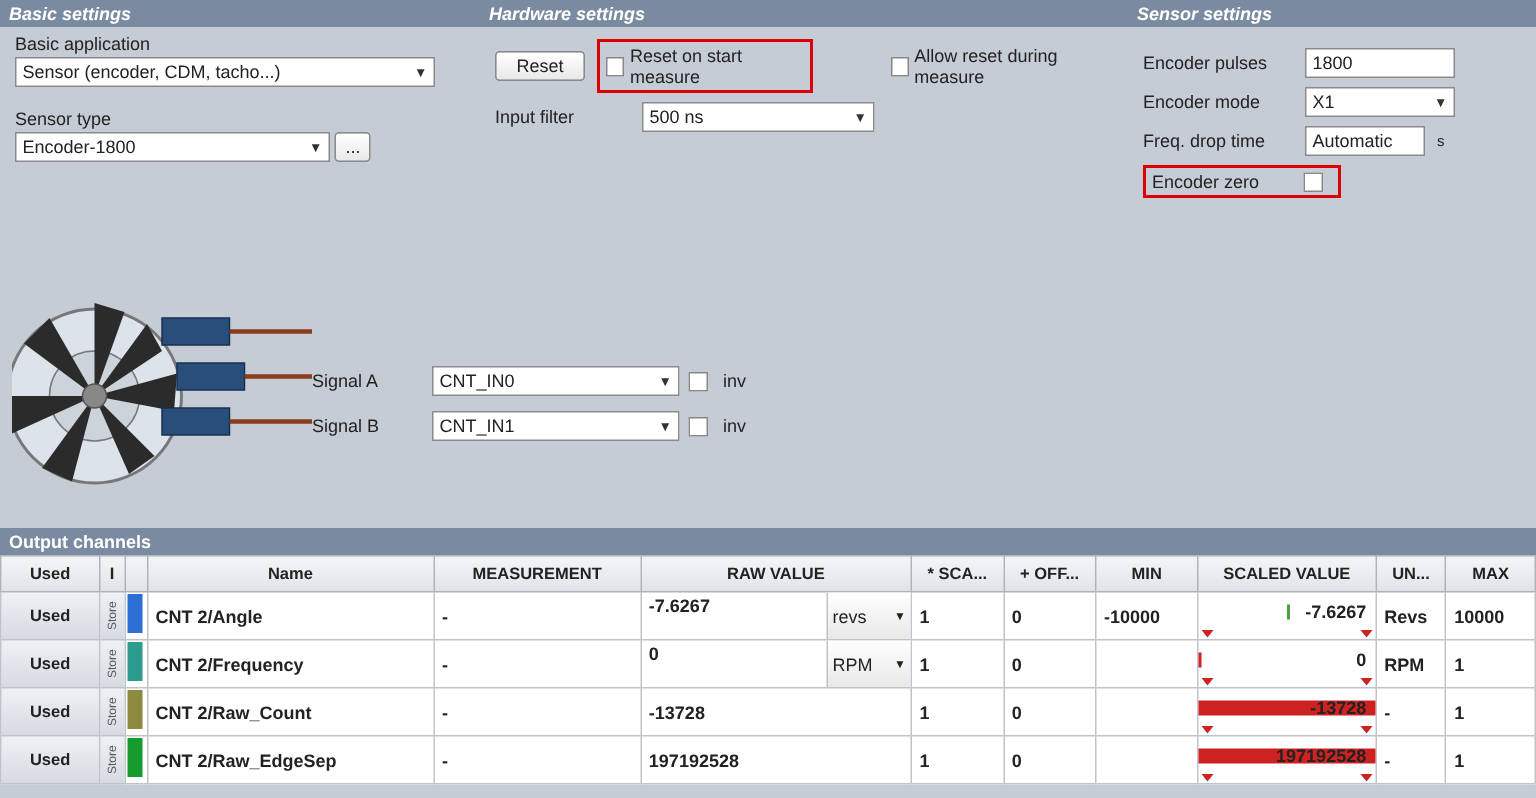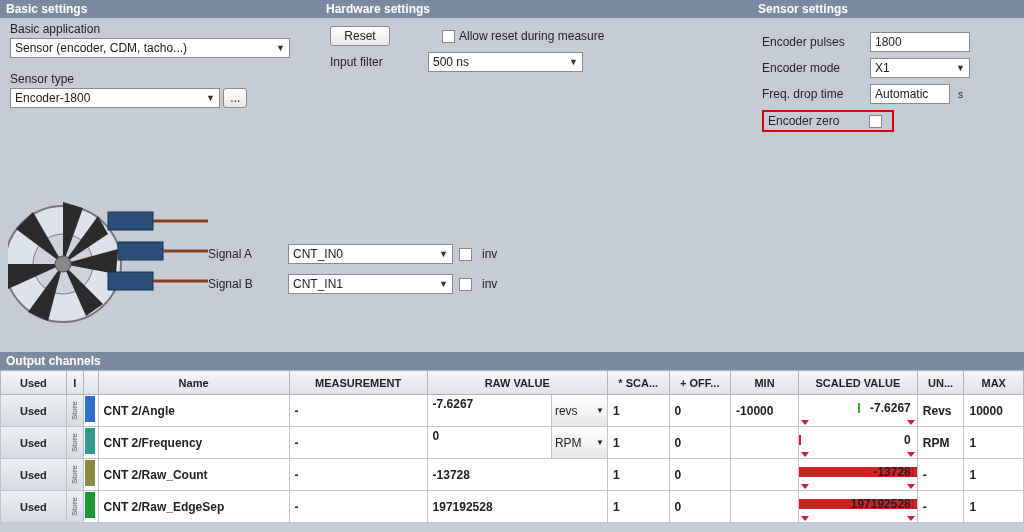--- a/index.html
+++ b/index.html
@@ -17,21 +17,21 @@
   color: #fff;
   font-weight: bold;
   padding: 2px 6px;
   font-size: 12px;
 }
 .top-panels { display: flex; }
 .panel-col { padding: 4px 10px 14px 10px; }
 .panel-basic { width: 320px; }
 .panel-hardware { width: 432px; }
 .panel-sensor { width: 272px; }
-.top-headers { display:flex; }
+.top-headers { display:flex;font-style:italic; }
 .top-headers > div:nth-child(1){ width:320px;}
 .top-headers > div:nth-child(2){ width:432px;}
 .top-headers > div:nth-child(3){ flex:1;}
 .fld-label { display:inline-block; margin-bottom:2px; font-size:12px; }
 .dropdown {
   display:inline-flex; align-items:center; justify-content:space-between;
   background:#fff; border:1px solid #8a8a8a; height:20px; padding:0 4px;
   font-size:12px; cursor:pointer;
 }
 .dd-arrow { font-size:9px; color:#333; margin-left:6px; }
@@ -118,21 +118,25 @@
     <span class="dropdown" style="width:210px;">
       <span>Encoder-1800</span>
       <span class="dd-arrow">▼</span>
     </span>
     <span class="btn more-btn">...</span>
   </div>
 
   <div class="panel-col panel-hardware">
     <div class="row" style="margin-top:4px;">
       <span class="btn" style="width:60px;">Reset</span>
-      <span style="display:inline-flex;align-items:flex-end;padding-left:44px;">
+      <span class="red-box">
+        <span class="chk"></span>
+        <span>Reset on start measure</span>
+      </span>
+      <span style="display:inline-flex;align-items:center;padding-left:44px;">
         <span class="chk"></span>
         <span>Allow reset during measure</span>
       </span>
     </div>
     <div class="row">
       <span class="label-col">Input filter</span>
       <span class="dropdown" style="width:155px;">
         <span>500 ns</span>
         <span class="dd-arrow">▼</span>
       </span>

